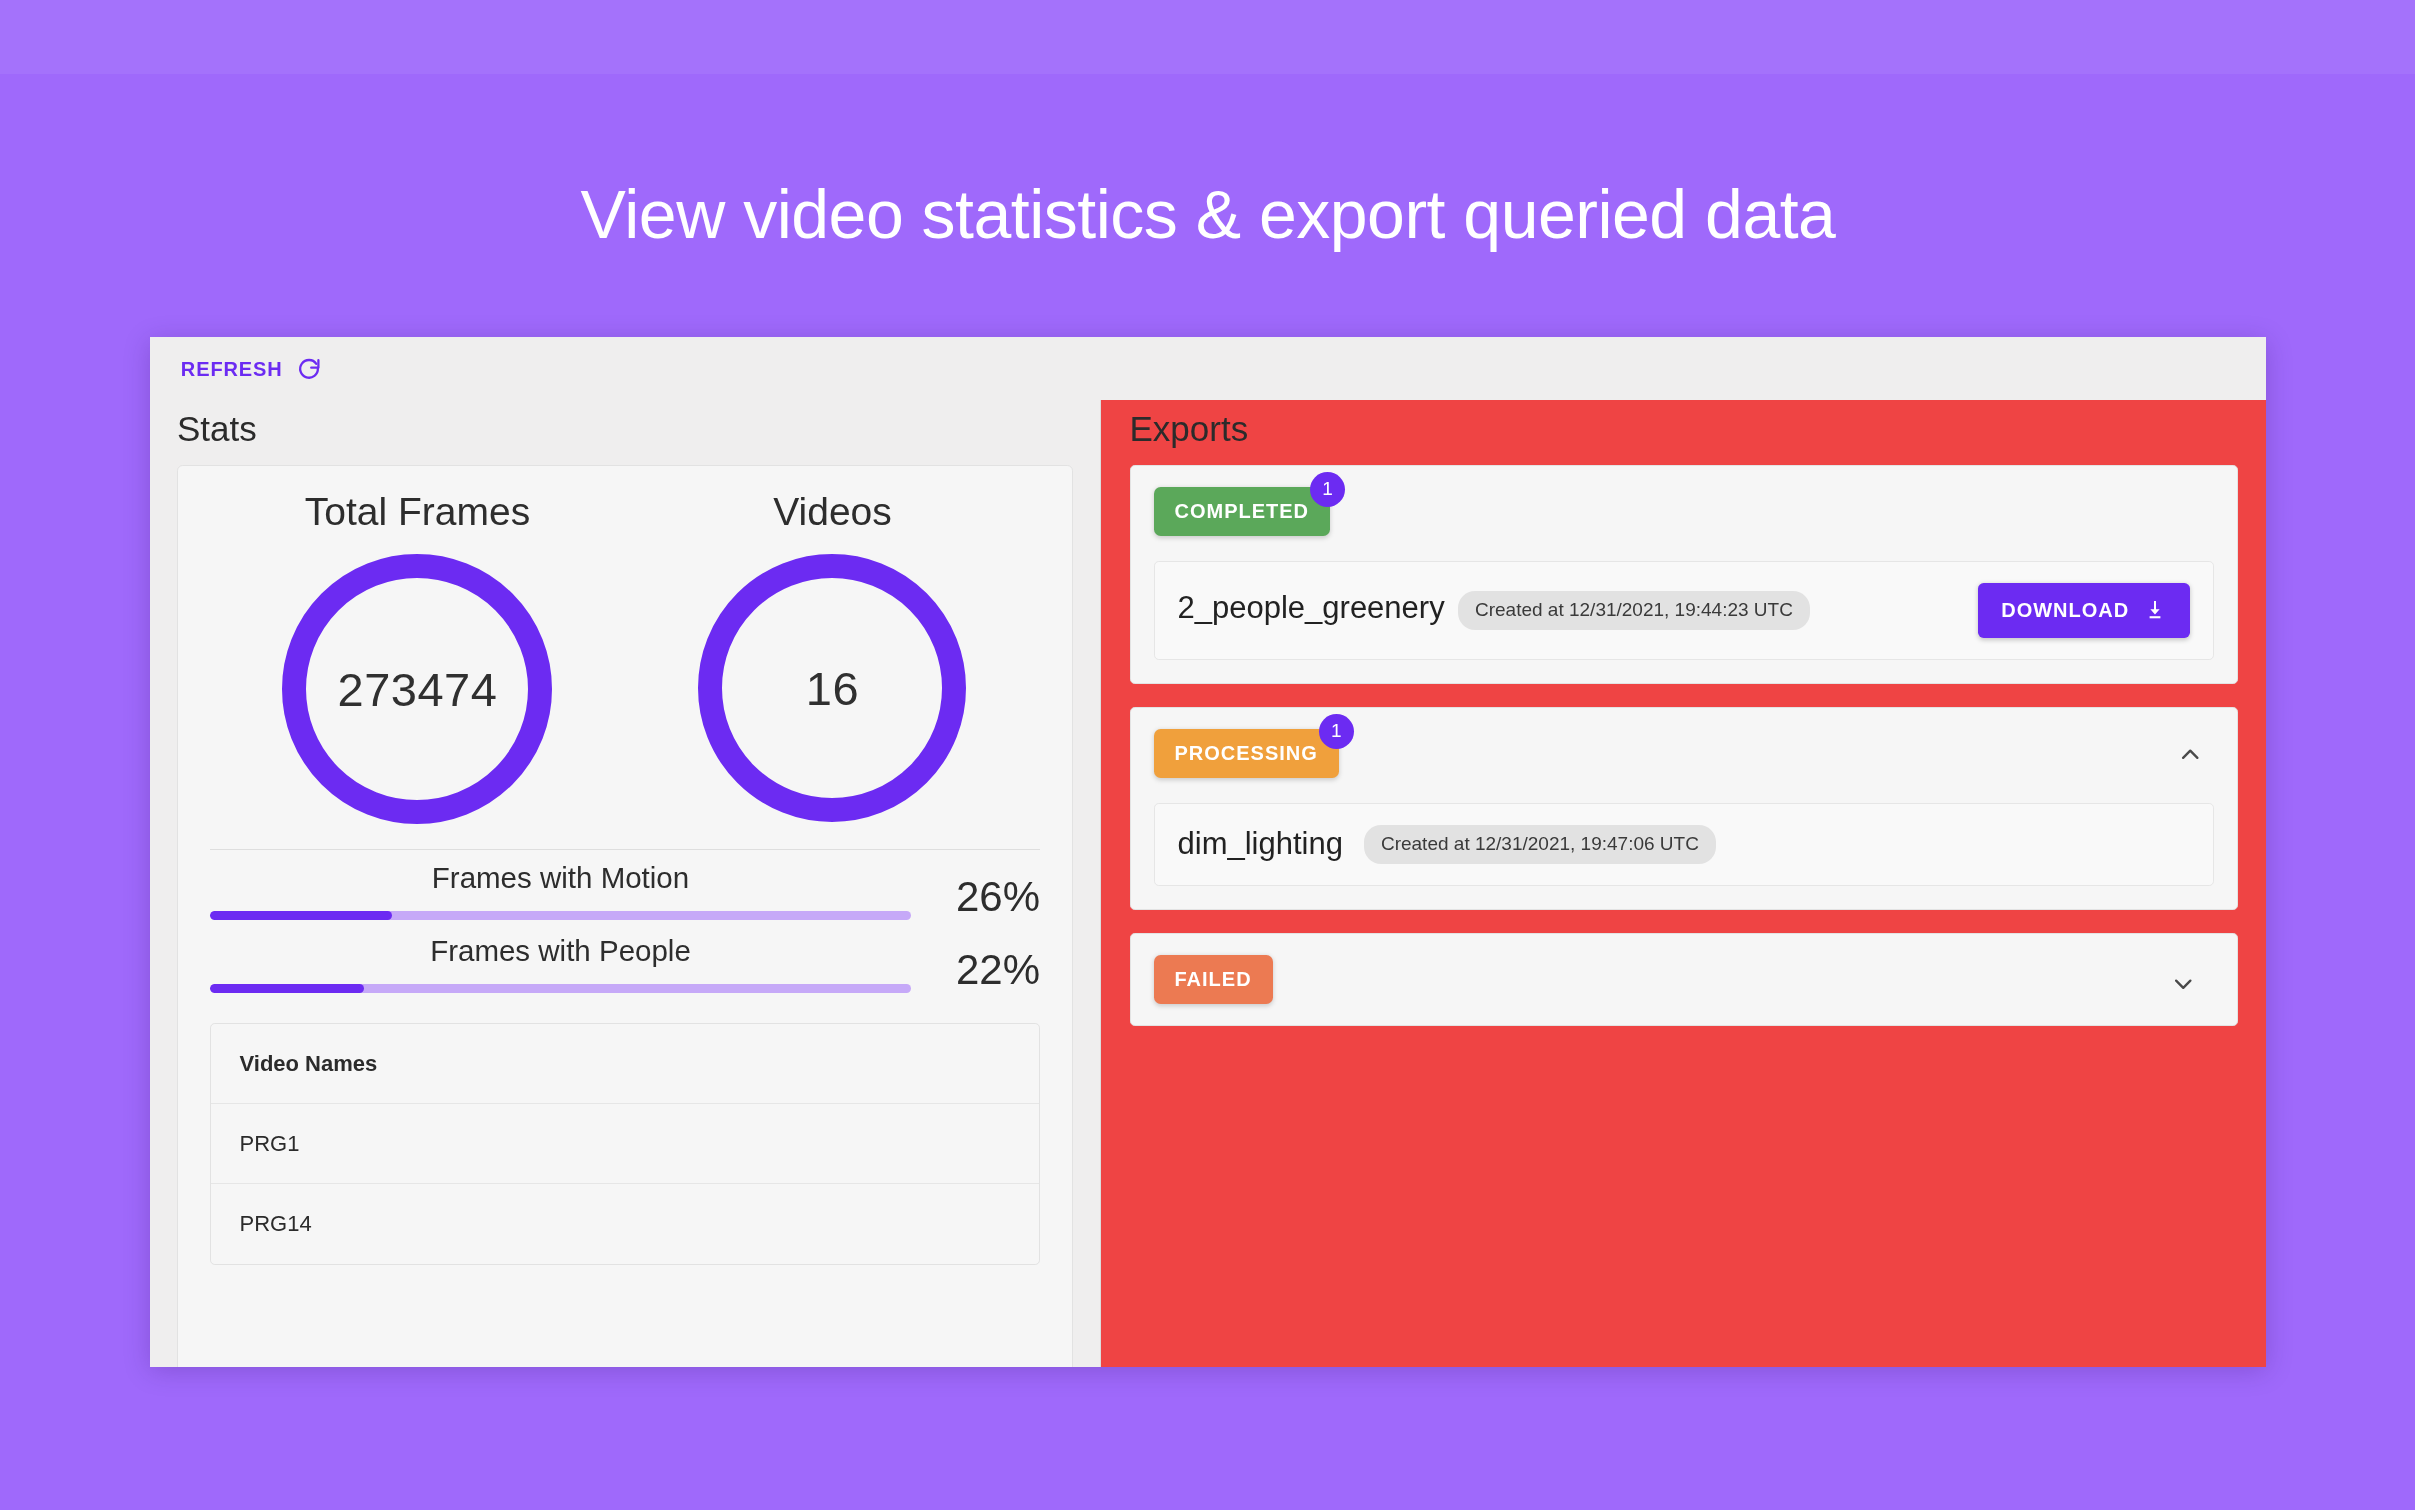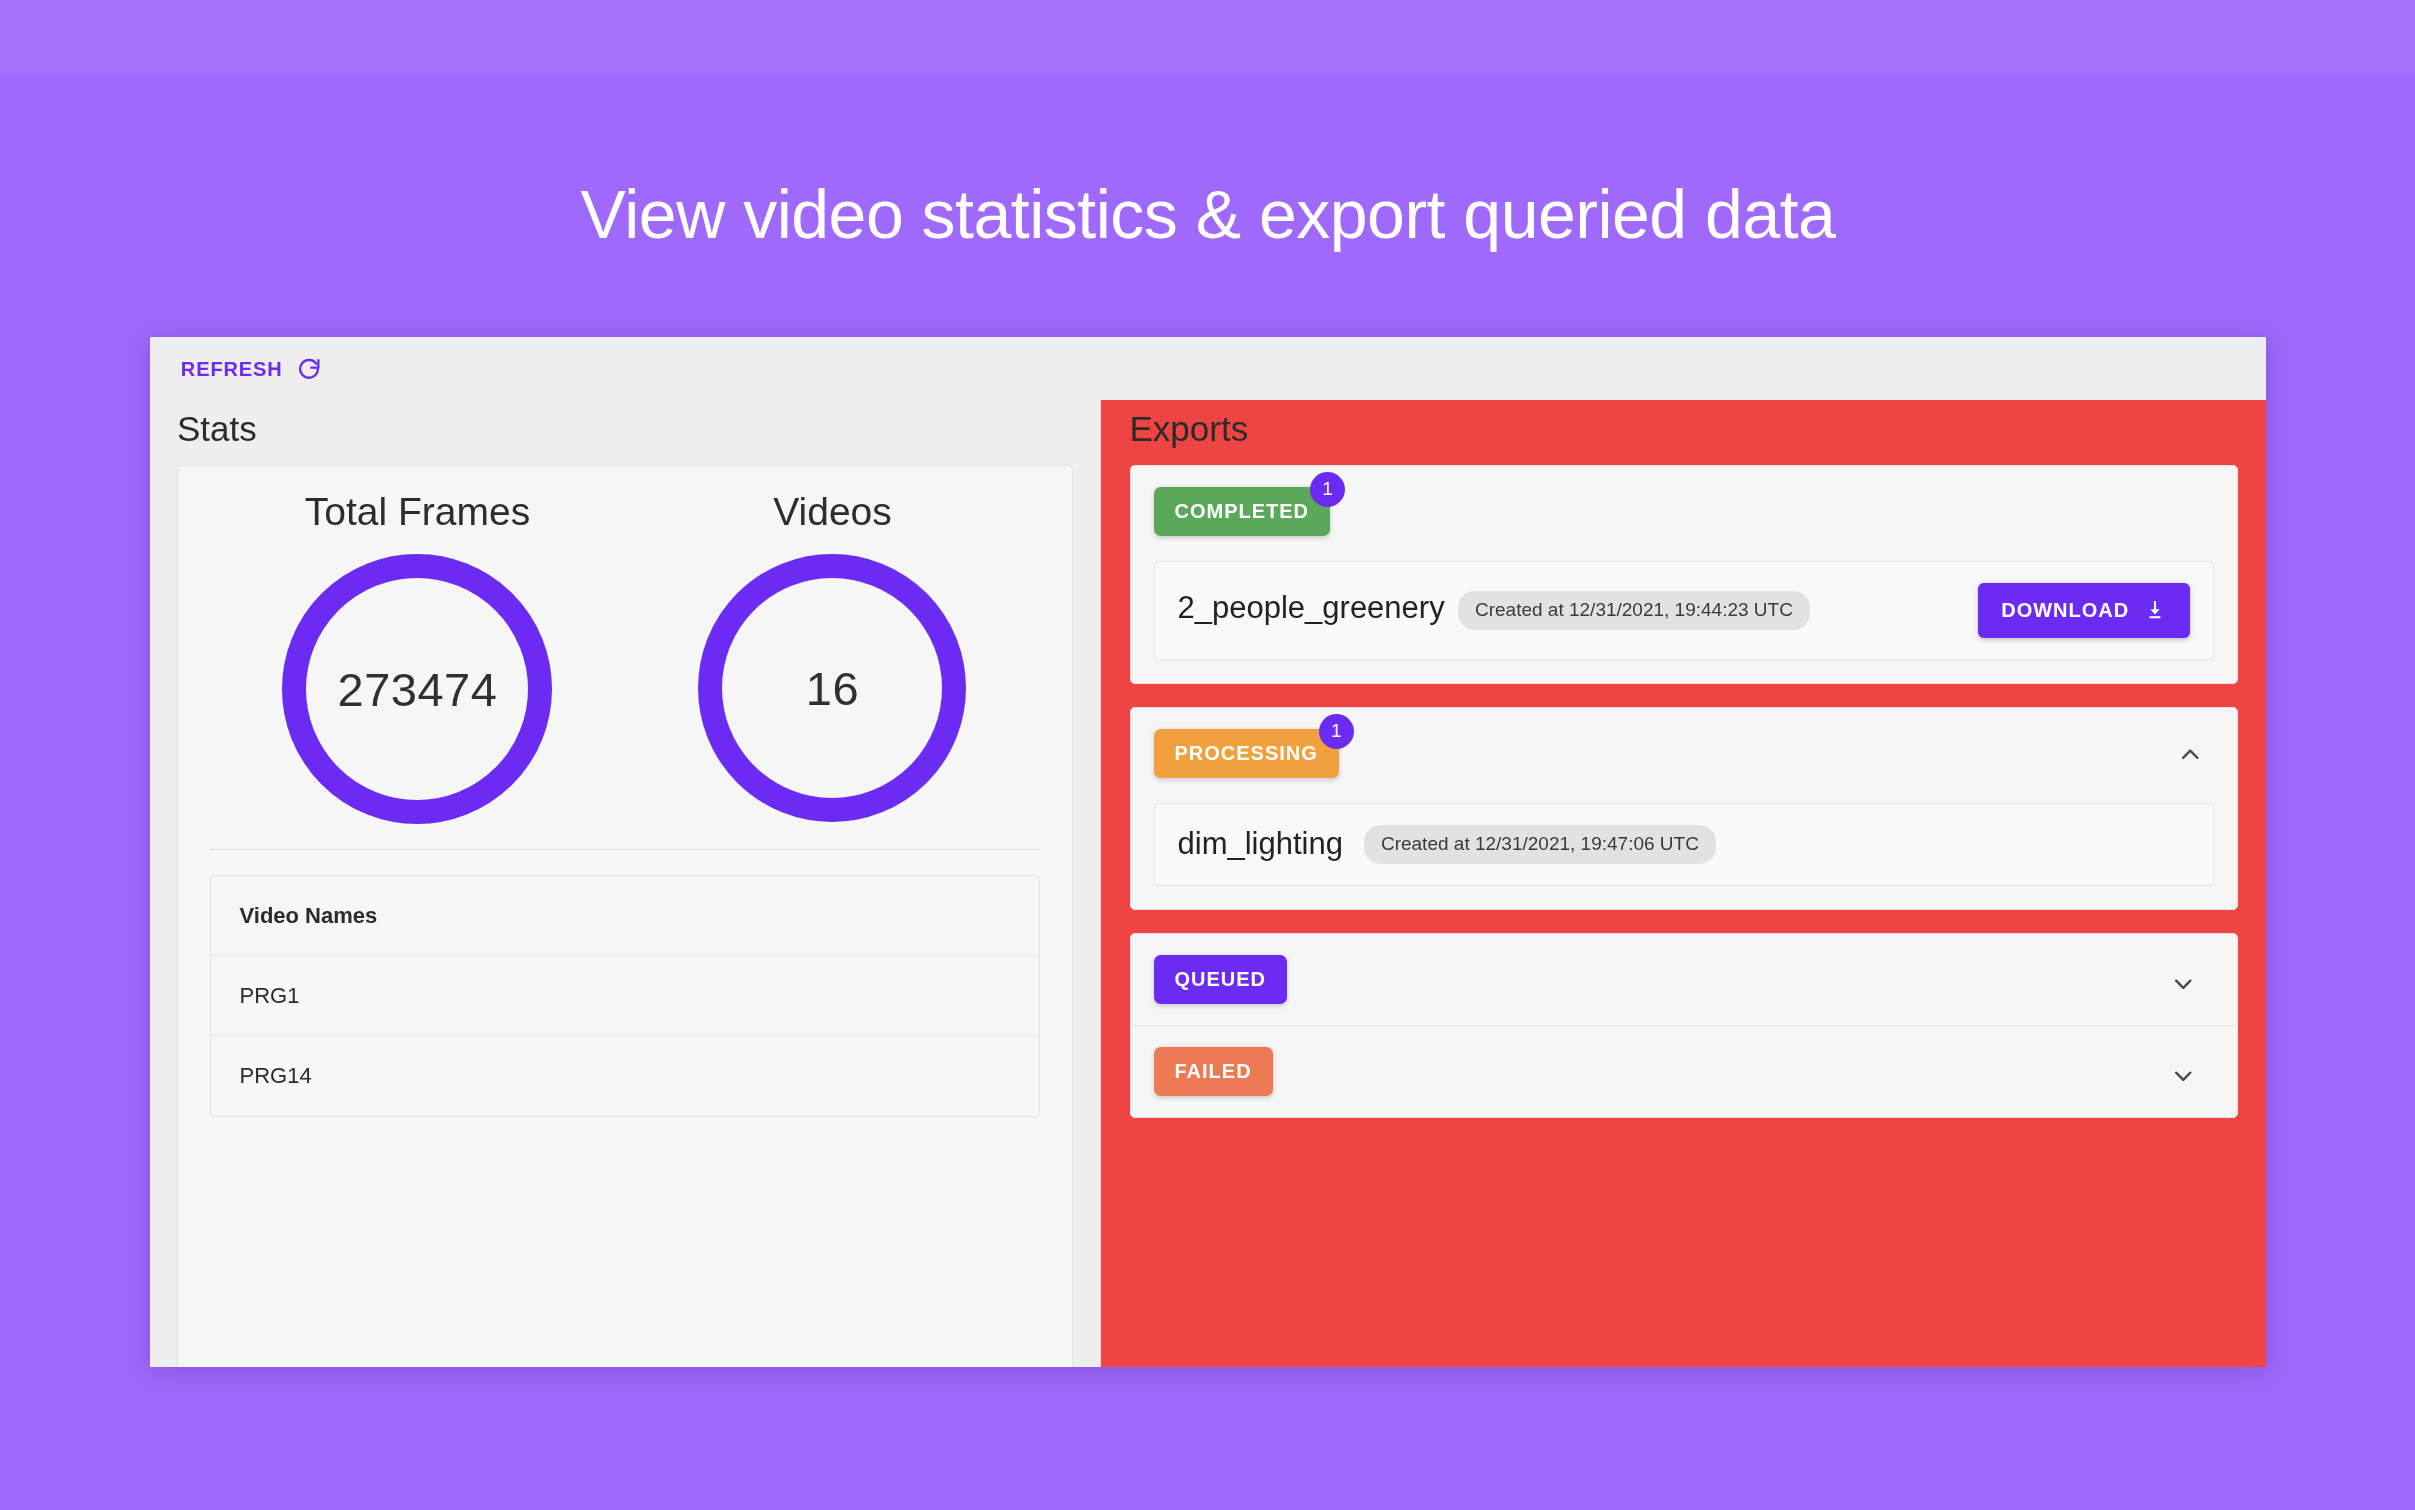--- a/index.html
+++ b/index.html
@@ -389,20 +389,41 @@
           <div class="donut-block">
             <div class="donut-label">Videos</div>
             <div class="donut small">
               <span class="donut-value">16</span>
             </div>
           </div>
         </div>
 
         <div class="divider"></div>
 
+        <div class="progress-group">
+          <div class="progress-row">
+            <div class="progress-main">
+              <div class="progress-label">Frames with Motion</div>
+              <div class="progress-track">
+                <div class="progress-fill" style="width:26%"></div>
+              </div>
+            </div>
+            <div class="progress-pct">26%</div>
+          </div>
+
+          <div class="progress-row" style="margin-top:15px">
+            <div class="progress-main">
+              <div class="progress-label">Frames with People</div>
+              <div class="progress-track">
+                <div class="progress-fill" style="width:22%"></div>
+              </div>
+            </div>
+            <div class="progress-pct">22%</div>
+          </div>
+        </div>
 
         <div class="video-table">
           <div class="video-row header">Video Names</div>
           <div class="video-row">PRG1</div>
           <div class="video-row">PRG14</div>
         </div>
 
       </div>
     </div>
 
@@ -449,30 +470,20 @@
           <div class="item-left inline">
             <span class="item-name">dim_lighting</span>
             <span class="time-chip">Created at 12/31/2021, 19:47:06 UTC</span>
           </div>
         </div>
       </div>
 
       <div class="collapsed-group">
         <div class="collapsed-row">
           <span class="badge-wrap">
-            <span class="status-badge" style="background:#6c2bf2">QUEUED</span>
-          </span>
-          <span class="chevron">
-            <svg viewBox="0 0 24 24" fill="none" stroke="#4a4a4a" stroke-width="2" stroke-linecap="round" stroke-linejoin="round">
-              <polyline points="6,9 12,15 18,9"></polyline>
-            </svg>
-          </span>
-        </div>
-        <div class="collapsed-row">
-          <span class="badge-wrap">
             <span class="status-badge" style="background:#ec7a52">FAILED</span>
           </span>
           <span class="chevron">
             <svg viewBox="0 0 24 24" fill="none" stroke="#4a4a4a" stroke-width="2" stroke-linecap="round" stroke-linejoin="round">
               <polyline points="6,9 12,15 18,9"></polyline>
             </svg>
           </span>
         </div>
       </div>
 

